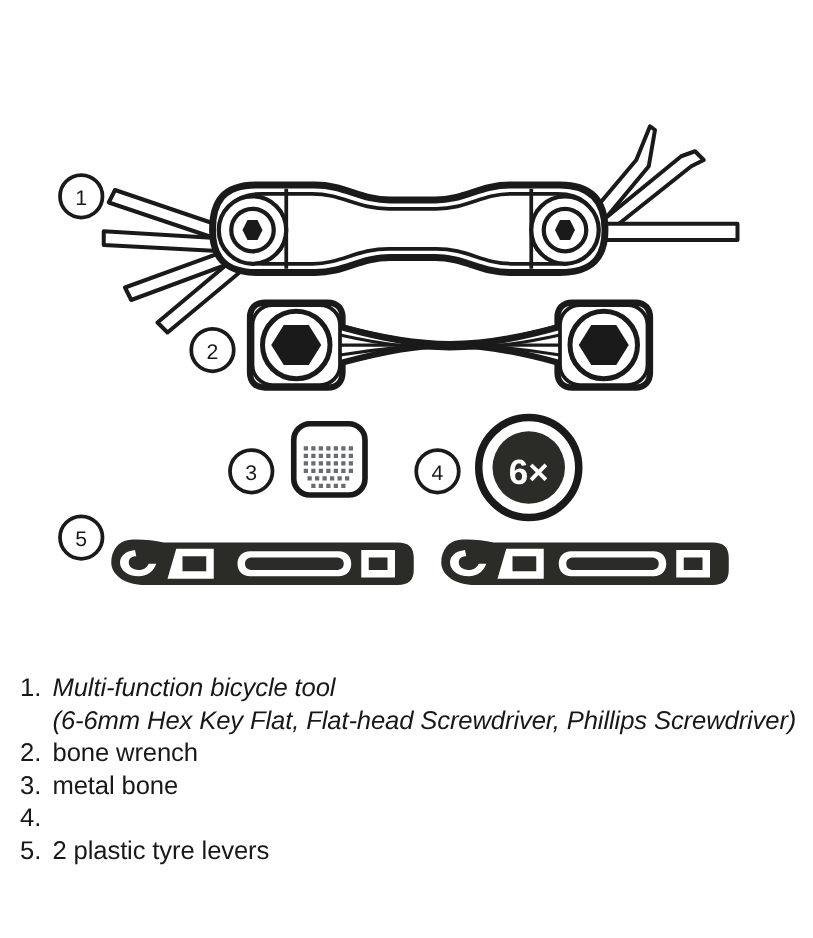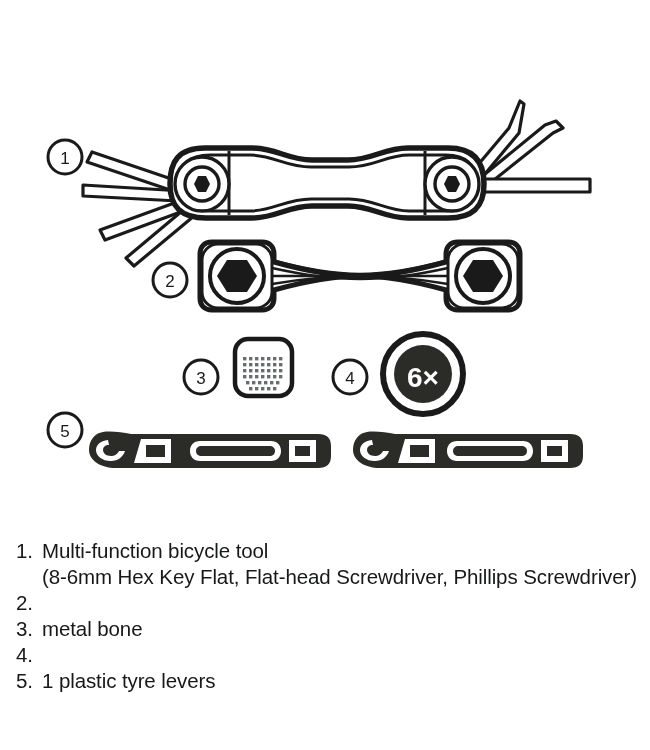--- a/index.html
+++ b/index.html
@@ -42,20 +42,21 @@
     letter-spacing: -0.1px;
     white-space: nowrap;
   }
   .legend-num {
     width: 26px;
     flex: 0 0 26px;
     text-align: left;
   }
   .legend-text-wrap {
     display: block;
+    font-style: italic;
   }
   .legend-sub {
     display: block;
     font-size: 20.5px;
     line-height: 26px;
   }
 </style>
 </head>
 <body>
 
@@ -355,36 +356,37 @@
       </g>
     </g>
   </svg>
 
   <div id="legend">
 
     <div class="legend-row">
       <span class="legend-num">1.</span>
       <span class="legend-text-wrap">
         <span>Multi-function bicycle tool</span>
-        <span class="legend-sub">(8-6mm Hex Key Flat, Flat-head Screwdriver, Phillips Screwdriver)</span>
+        <span class="legend-sub">(6-6mm Hex Key Flat, Flat-head Screwdriver, Phillips Screwdriver)</span>
       </span>
     </div>
 
     <div class="legend-row">
       <span class="legend-num">2.</span>
+      <span>bone wrench</span>
     </div>
 
     <div class="legend-row">
       <span class="legend-num">3.</span>
       <span>metal bone</span>
     </div>
 
     <div class="legend-row">
       <span class="legend-num">4.</span>
     </div>
 
     <div class="legend-row">
       <span class="legend-num">5.</span>
-      <span>1 plastic tyre levers</span>
+      <span>2 plastic tyre levers</span>
     </div>
 
   </div>
 </div>
 
 </body></html>

